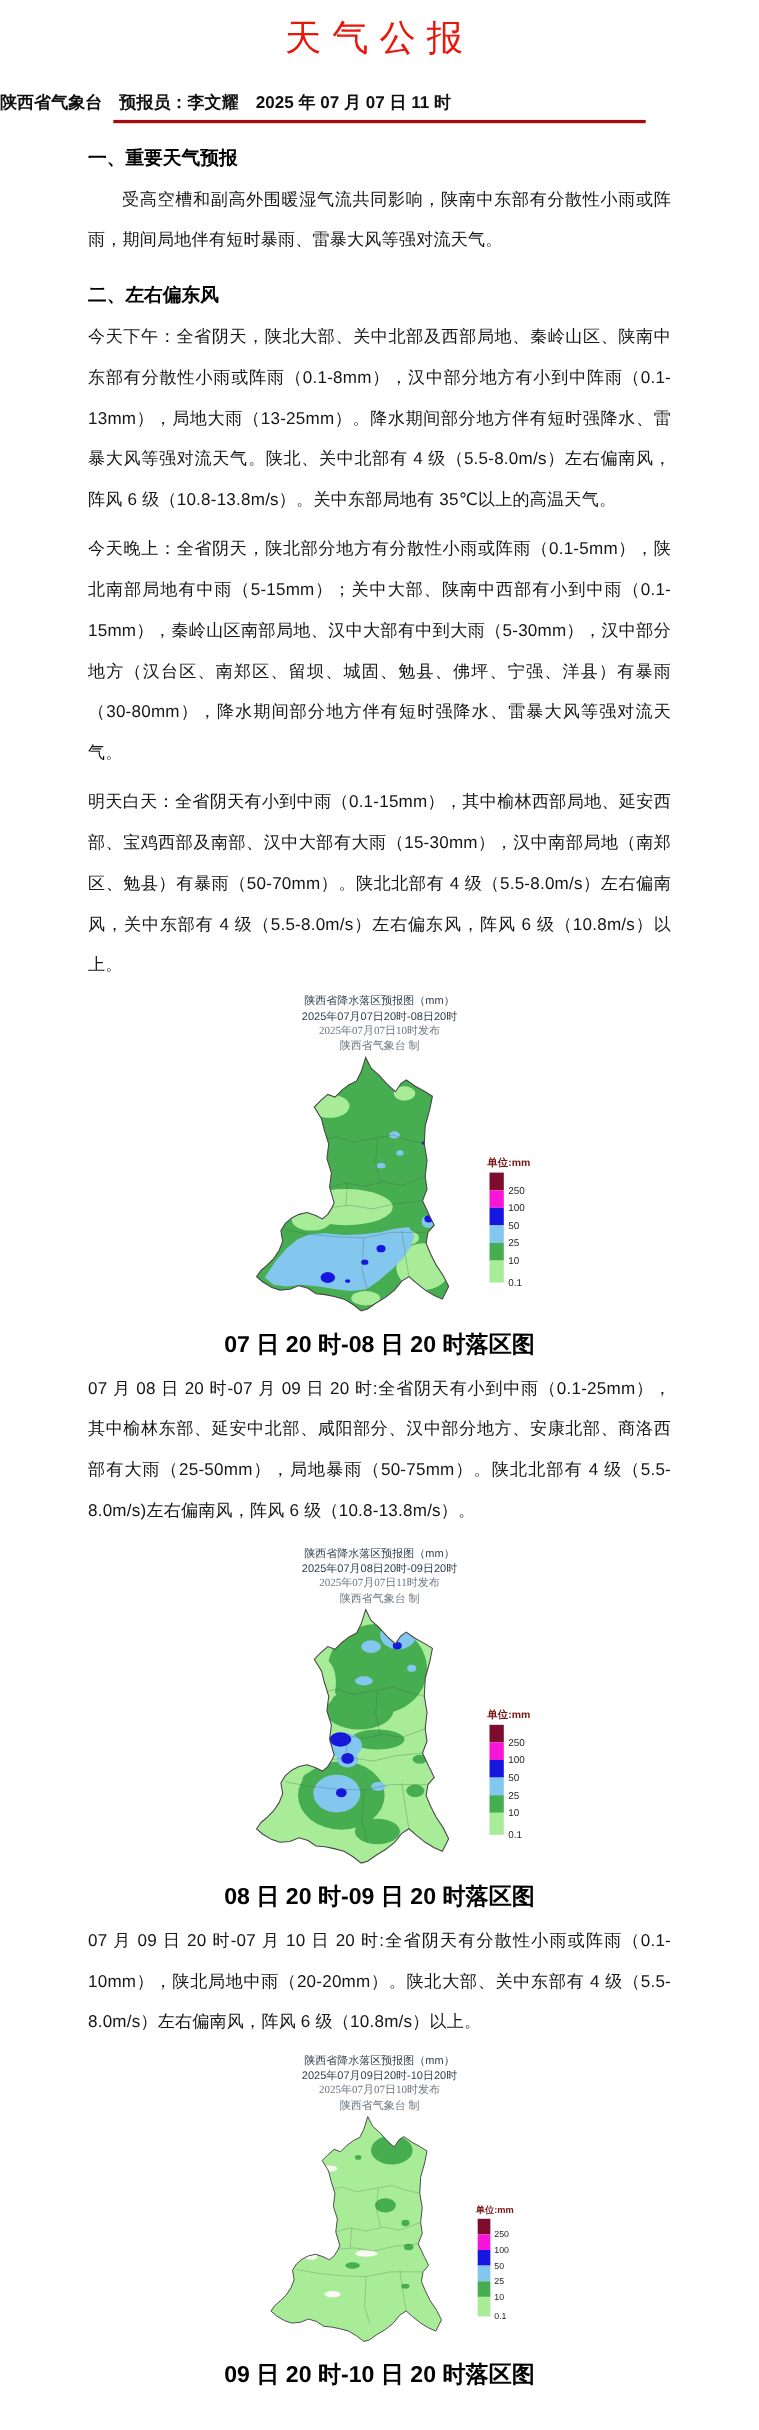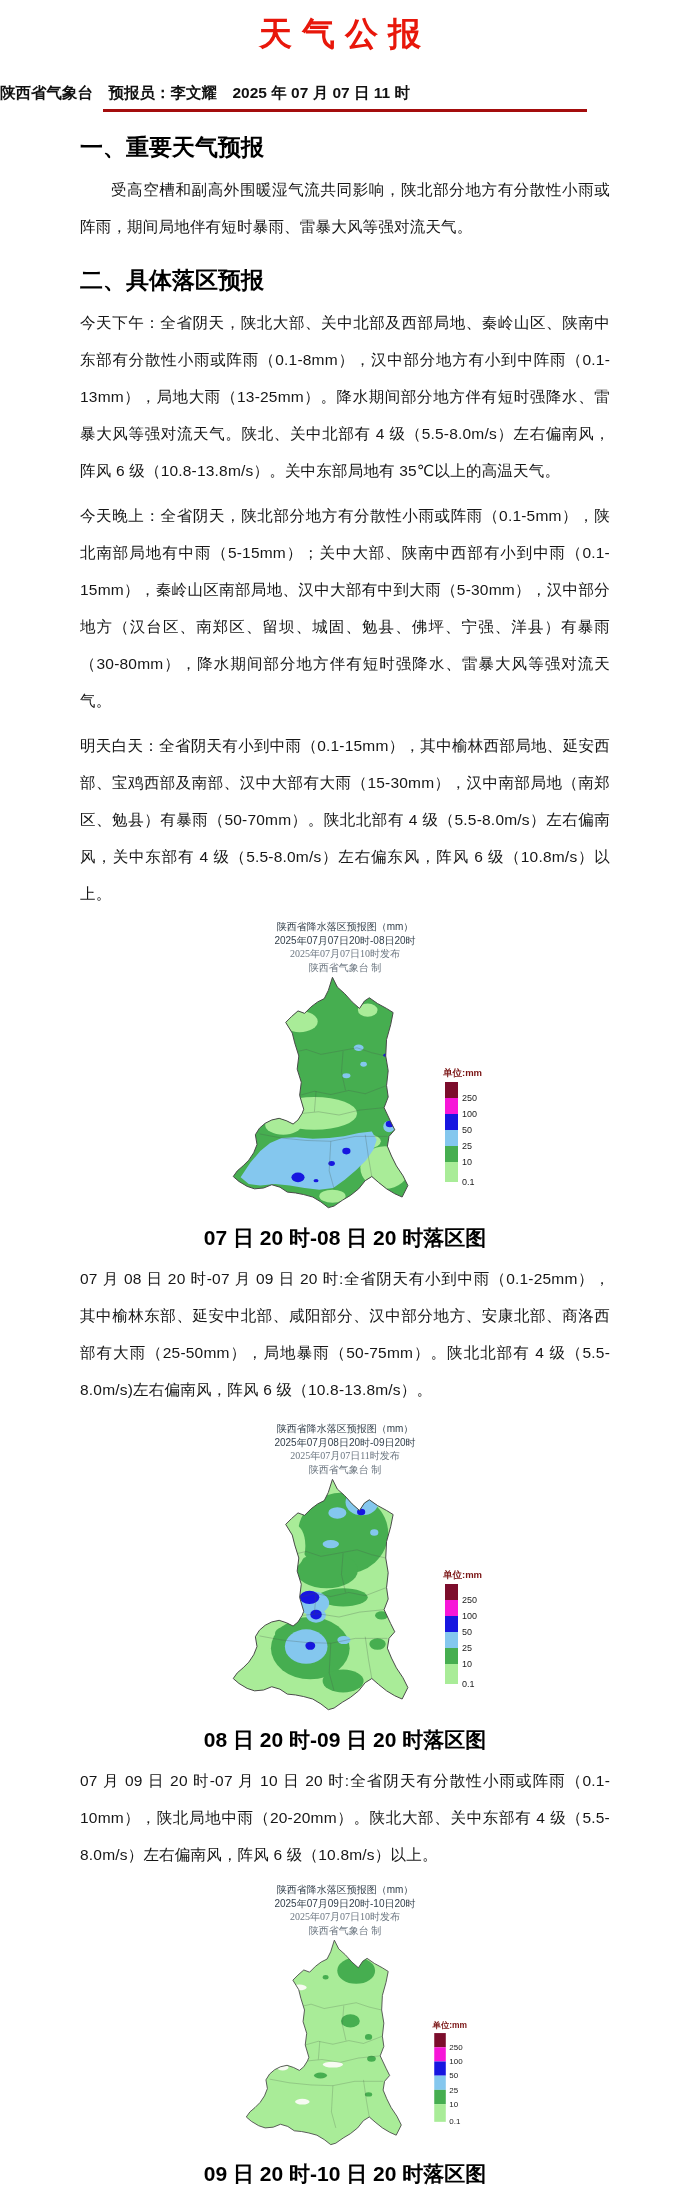--- a/index.html
+++ b/index.html
@@ -1,29 +1,29 @@
 <!DOCTYPE html>
 <html><head>
 <meta charset="utf-8">
 <style>
   html,body{margin:0;padding:0;background:#ffffff;}
   .page{
     width:690px;height:2209px;margin:0 auto;background:#fff;overflow:hidden;
     font-family:"Liberation Sans","DejaVu Sans",sans-serif;color:#141414;
   }
   .doc-title{
-    text-align:center;font-size:33px;font-weight:bold;letter-spacing:10px;
+    text-align:center;font-size:33px;font-weight:normal;letter-spacing:10px;
     color:#e8170b;margin:12px 0 20px;
   }
   .issuer{
     text-align:left;font-size:15.5px;font-weight:bold;margin-top:26px;color:#111;
   }
   .red-rule{width:484px;height:3px;background:#a40d0d;margin:5px auto 0;}
   .content{padding:0 80px;}
-  h2.sec{font-size:23px;font-weight:bold;color:#000;margin:20px 0 4px;}
+  h2.sec{font-size:17px;font-weight:bold;color:#000;margin:20px 0 4px;}
   p.body{
     font-size:15.5px;line-height:37px;text-align:justify;margin:8px 0;color:#161616;
     letter-spacing:.2px;
   }
   p.indent{text-indent:2em;}
   .map-figure{text-align:center;margin:4px 0 8px;}
   .map-head{font-size:10px;line-height:13.5px;}
   .map-head .mh-a{color:#33404c;}
   .map-head .mh-b{color:#6b7680;font-family:Liberation Serif, serif;}
   .map-svg{display:block;margin:2px auto 0;}
@@ -63,23 +63,23 @@
 
   <h1 class="doc-title">天气公报</h1>
 
   <div class="issuer">
     <span>陕西省气象台　预报员：李文耀　2025 年 07 月 07 日 11 时</span>
     <div class="red-rule"></div>
   </div>
 
   <div class="content">
     <h2 class="sec">一、重要天气预报</h2>
-    <p class="body indent">受高空槽和副高外围暖湿气流共同影响，陕北部分地方有分散性小雨或阵雨，期间局地伴有短时暴雨、雷暴大风等强对流天气。</p>
-
-    <h2 class="sec">二、具体落区预报</h2>
+    <p class="body indent">受高空槽和副高外围暖湿气流共同影响，陕南中东部有分散性小雨或阵雨，期间局地伴有短时暴雨、雷暴大风等强对流天气。</p>
+
+    <h2 class="sec">二、左右偏东风</h2>
     <p class="body">今天下午：全省阴天，陕北大部、关中北部及西部局地、秦岭山区、陕南中东部有分散性小雨或阵雨（0.1-8mm），汉中部分地方有小到中阵雨（0.1-13mm），局地大雨（13-25mm）。降水期间部分地方伴有短时强降水、雷暴大风等强对流天气。陕北、关中北部有 4 级（5.5-8.0m/s）左右偏南风，阵风 6 级（10.8-13.8m/s）。关中东部局地有 35℃以上的高温天气。</p>
     <p class="body">今天晚上：全省阴天，陕北部分地方有分散性小雨或阵雨（0.1-5mm），陕北南部局地有中雨（5-15mm）；关中大部、陕南中西部有小到中雨（0.1-15mm），秦岭山区南部局地、汉中大部有中到大雨（5-30mm），汉中部分地方（汉台区、南郑区、留坝、城固、勉县、佛坪、宁强、洋县）有暴雨（30-80mm），降水期间部分地方伴有短时强降水、雷暴大风等强对流天气。</p>
     <p class="body">明天白天：全省阴天有小到中雨（0.1-15mm），其中榆林西部局地、延安西部、宝鸡西部及南部、汉中大部有大雨（15-30mm），汉中南部局地（南郑区、勉县）有暴雨（50-70mm）。陕北北部有 4 级（5.5-8.0m/s）左右偏南风，关中东部有 4 级（5.5-8.0m/s）左右偏东风，阵风 6 级（10.8m/s）以上。</p>
   </div>
 
   <figure class="map-figure">
     <div class="map-head">
       <div class="mh-a">陕西省降水落区预报图（mm）</div>
       <div class="mh-a">2025年07月07日20时-08日20时</div>
       <div class="mh-b">2025年07月07日10时发布</div>

